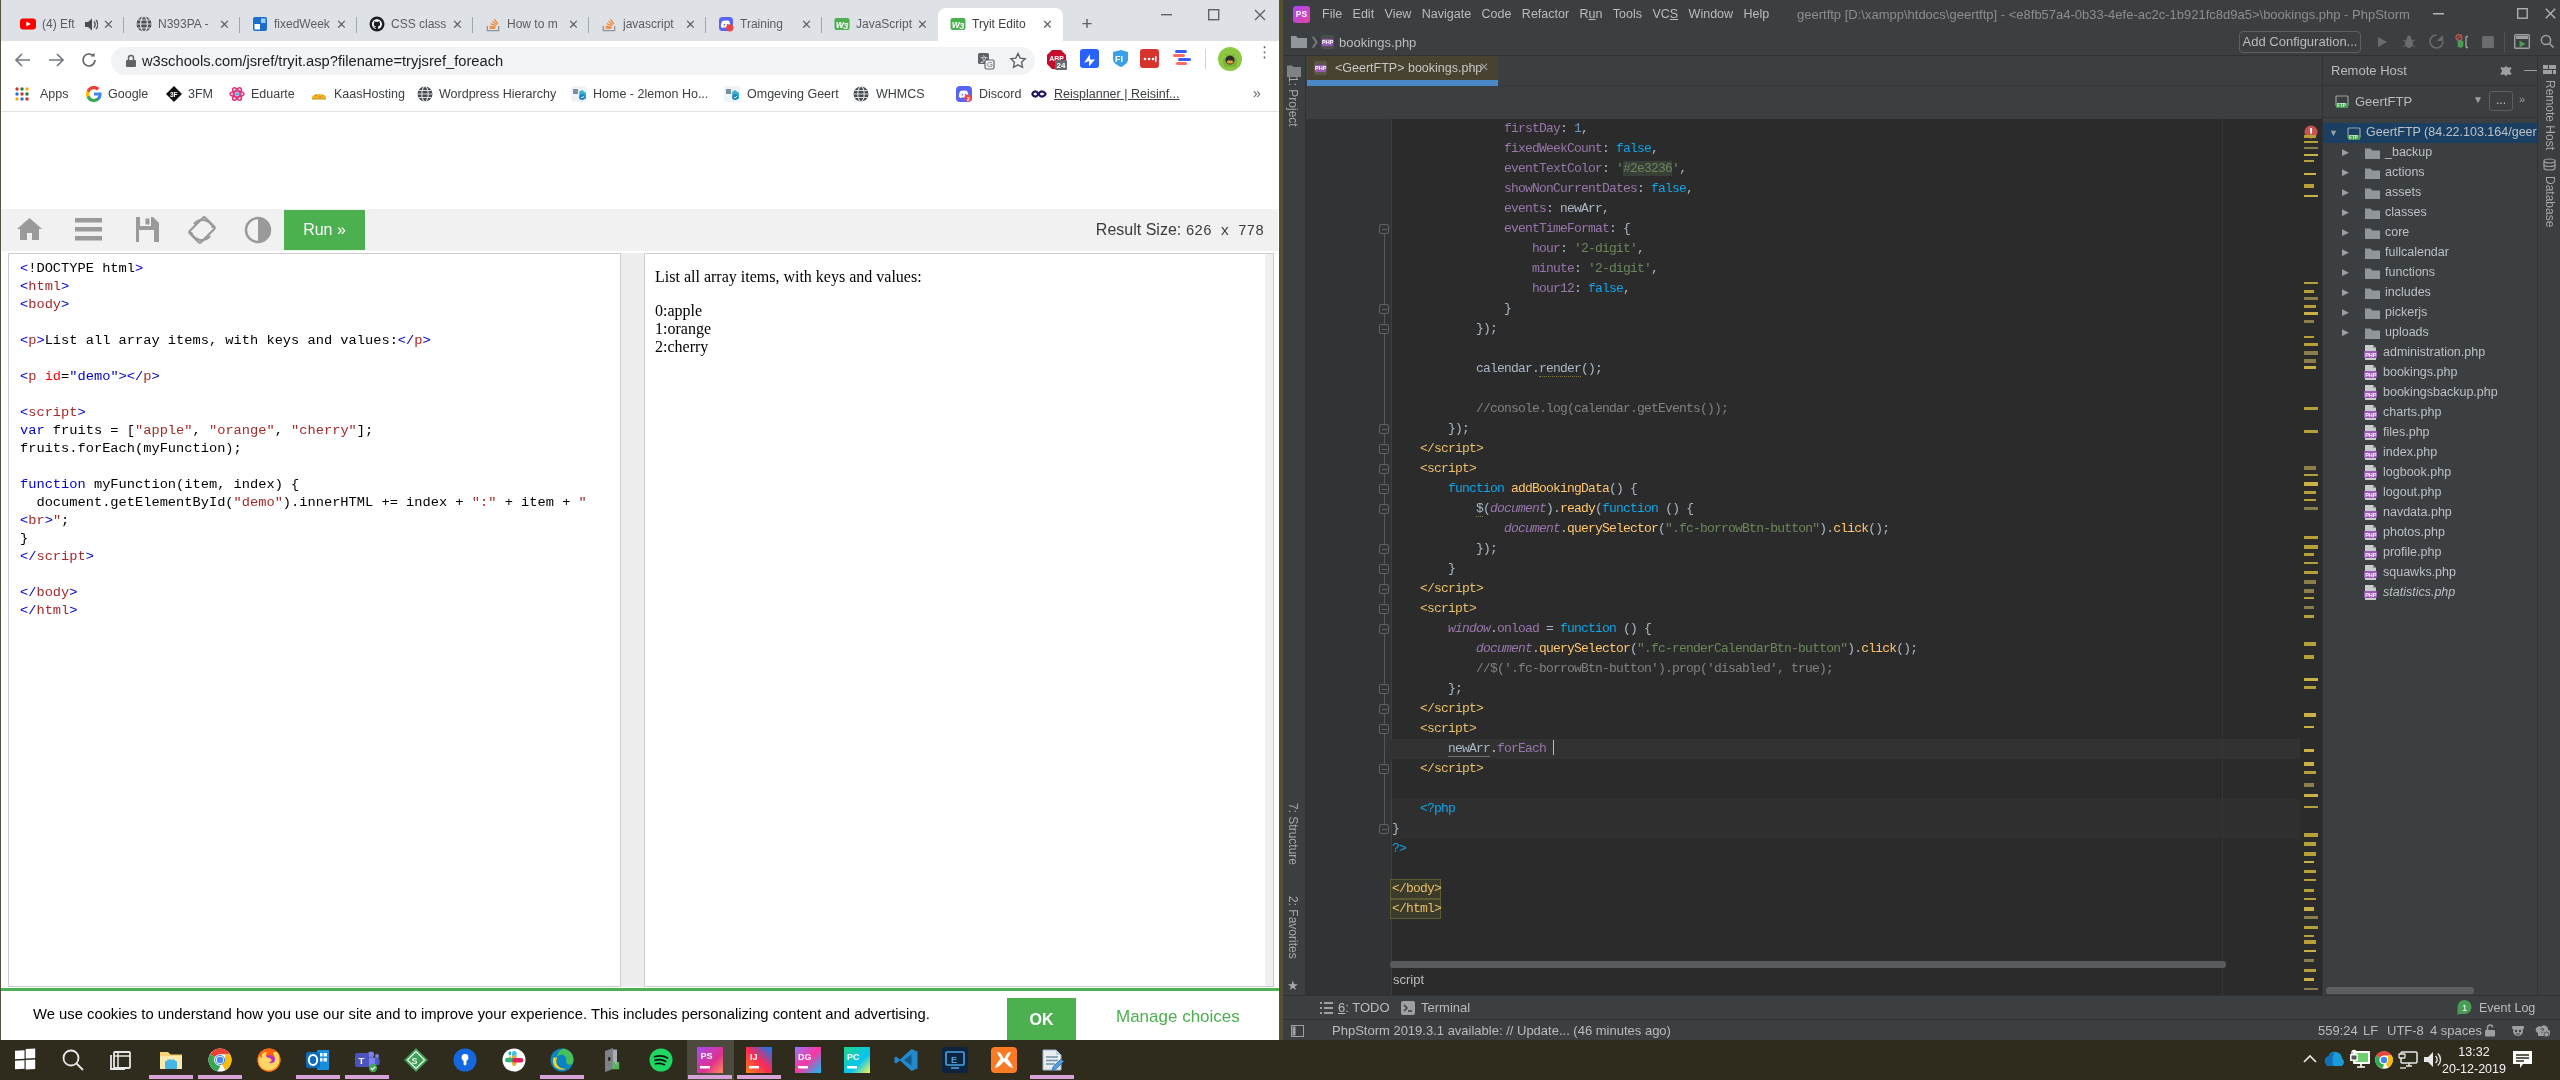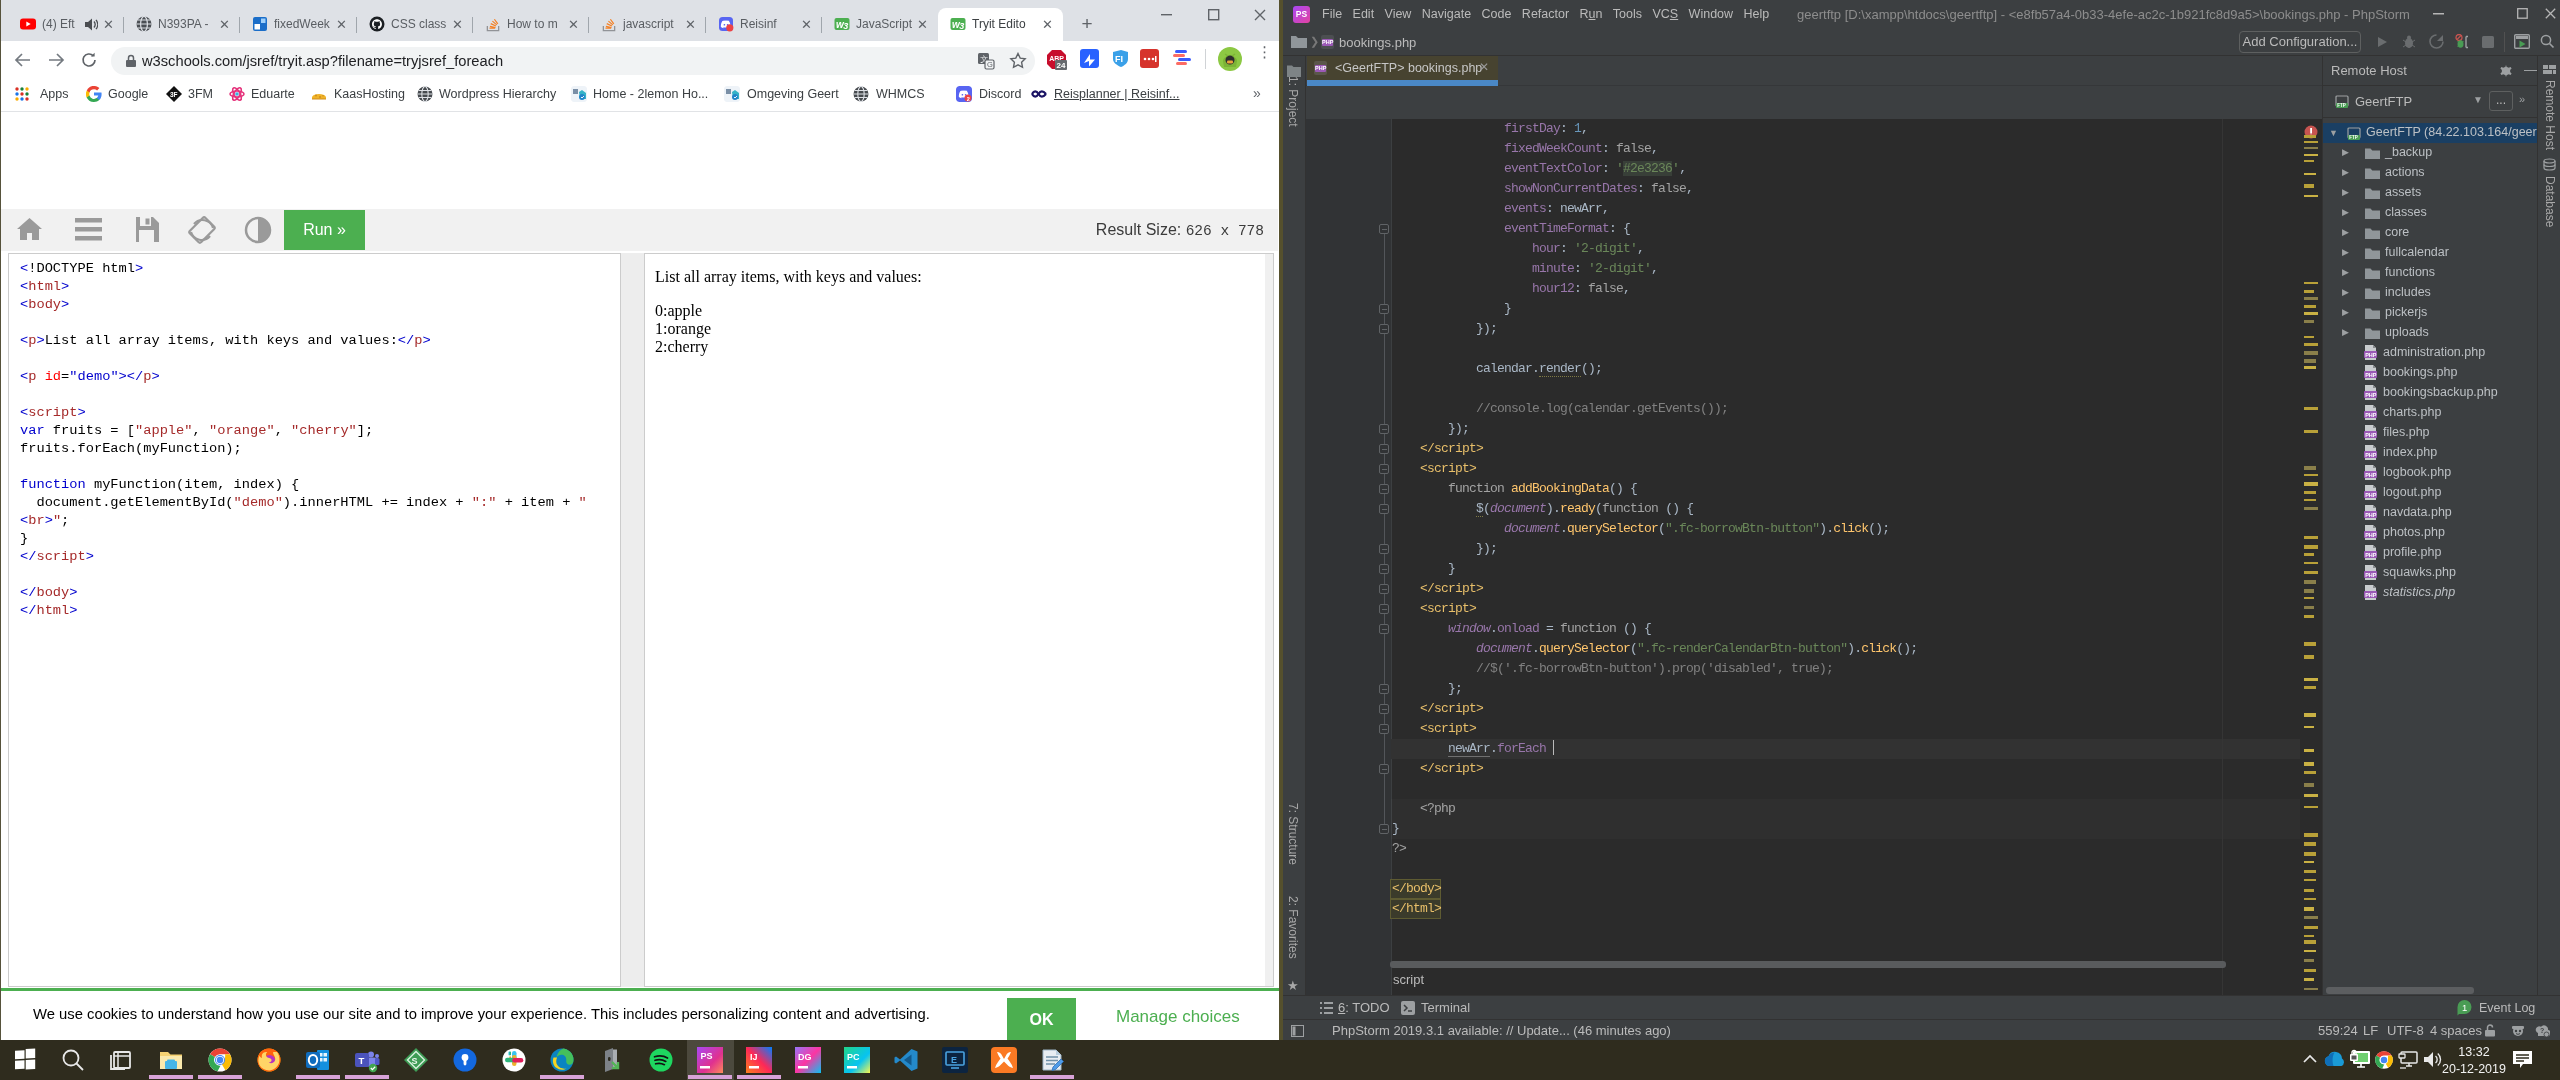--- a/index.html
+++ b/index.html
@@ -50,21 +50,21 @@
 #leftstrip { position:absolute; left:0; top:56px; width:23px; height:963px; background:#3c3f41; border-right:1px solid #323232; }
 .vlabel { position:absolute; left:3px; writing-mode:vertical-rl; font-size:12px; color:#a8a8a8; white-space:nowrap; }
 #tabrow { position:absolute; left:23px; top:56px; width:1016px; height:30px; background:#3c3f41; border-bottom:1px solid #353739; }
 #pstab { position:absolute; left:1px; top:0; width:191px; height:24px; background:#474330; }
 #pstabline { position:absolute; left:1px; top:24px; width:191px; height:6px; background:#4a88c7; }
 #notif { position:absolute; left:23px; top:86px; width:1016px; height:36px; background:#3c3f41; font-size:13.5px; z-index:5; border-bottom:1px solid #2a2a2a; }
 #editor { position:absolute; left:23px; top:119px; width:994px; height:876px; background:#2b2b2b; overflow:hidden; }
 #estripe { position:absolute; left:1017px; top:119px; width:22px; height:876px; background:#2b2b2b; }
 #codeP { position:absolute; left:86px; top:0px; font-family:"Liberation Mono", monospace; font-size:13px; letter-spacing:-0.8px; line-height:20px; white-space:pre; color:#a9b7c6; }
 #gutnums { position:absolute; left:0; top:0px; width:29px; text-align:right; font-family:"Liberation Mono", monospace; font-size:13px; letter-spacing:-0.6px; line-height:20px; color:#606366; }
-.kw { color:#a3a3a3; } 
+.kw { color:#0ea5e9; } 
 .prop { color:#9876aa; }
 .num2 { color:#6897bb; }
 .st { color:#6a8759; }
 .cm { color:#808080; }
 .tag { color:#e8bf6a; }
 .fn { color:#ffc66d; }
 .it { font-style:italic; }
 #rhpanel { position:absolute; left:1039px; top:56px; width:215px; height:947px; background:#3c3f41; border-left:1px solid #323232; }
 #rightstrip { position:absolute; left:1254px; top:56px; width:23px; height:963px; background:#3c3f41; border-left:1px solid #323232; }
 #todobar { position:absolute; left:0; top:995px; width:1277px; height:24px; background:#3c3f41; border-top:1px solid #323232; font-size:13px; }
@@ -141,21 +141,21 @@
         <div class="tttl">javascript</div>
         <div class="tx">✕</div>
           <div class="tsep"></div>
       </div>
       <div class="tab" style="left:706px;width:116px;">
         <svg class="fav" viewBox="0 0 16 16">
             <rect x="1" y="1" width="14" height="14" rx="3.5" fill="#5865f2"></rect>
             <path d="M11.6 5.1a8.4 8.4 0 00-2.1-.66l-.1.2a7.8 7.8 0 00-2.8 0l-.1-.2c-.74.13-1.45.35-2.1.66-1.34 2-1.7 3.94-1.52 5.86.86.64 1.7 1.03 2.52 1.28l.51-.7a5.5 5.5 0 01-.8-.39l.2-.15c1.53.72 3.2.72 4.71 0l.2.15c-.26.15-.53.28-.8.38l.5.71c.83-.25 1.67-.64 2.53-1.28.2-2.23-.37-4.16-1.54-5.86zM6.4 9.8c-.46 0-.84-.43-.84-.95s.37-.95.84-.95c.48 0 .86.43.85.95 0 .52-.37.95-.85.95zm3.2 0c-.46 0-.84-.43-.84-.95s.37-.95.84-.95c.47 0 .85.43.84.95 0 .52-.37.95-.84.95z" fill="#fff"></path>
             <circle cx="11.8" cy="11.8" r="3.6" fill="#ed4245"></circle>
           </svg>
-        <div class="tttl">Reisinf</div>
+        <div class="tttl">Training</div>
         <div class="tx">✕</div>
           <div class="tsep"></div>
       </div>
       <div class="tab" style="left:822px;width:116px;">
         <svg class="fav" viewBox="0 0 16 16">
             <rect x="0.5" y="2" width="15" height="12" rx="2" fill="#4caf50"></rect>
             <text x="2" y="12" font-size="10" fill="#fff" font-family="Liberation Sans" font-style="italic" font-weight="bold">w</text>
             <text x="9.3" y="12.5" font-size="9" fill="#fff" font-family="Liberation Sans" font-style="italic" font-weight="bold">3</text>
           </svg>
         <div class="tttl">JavaScript</div>

